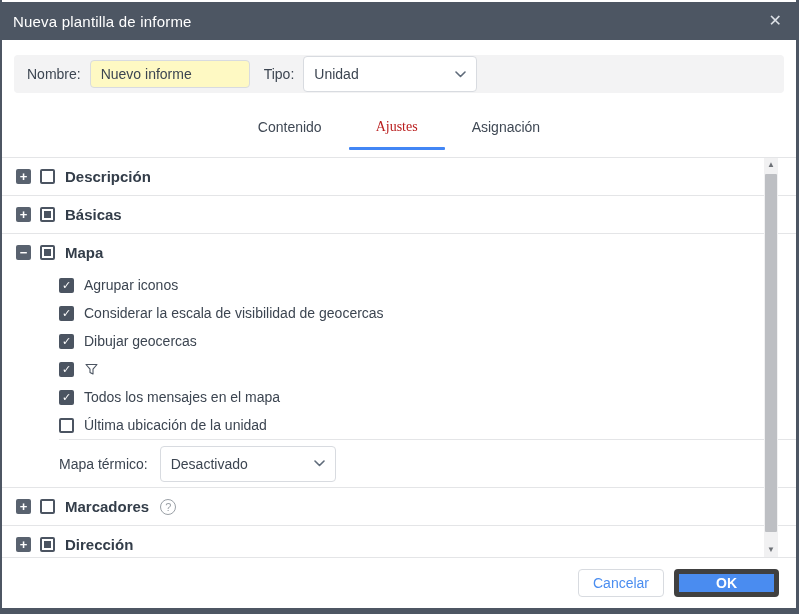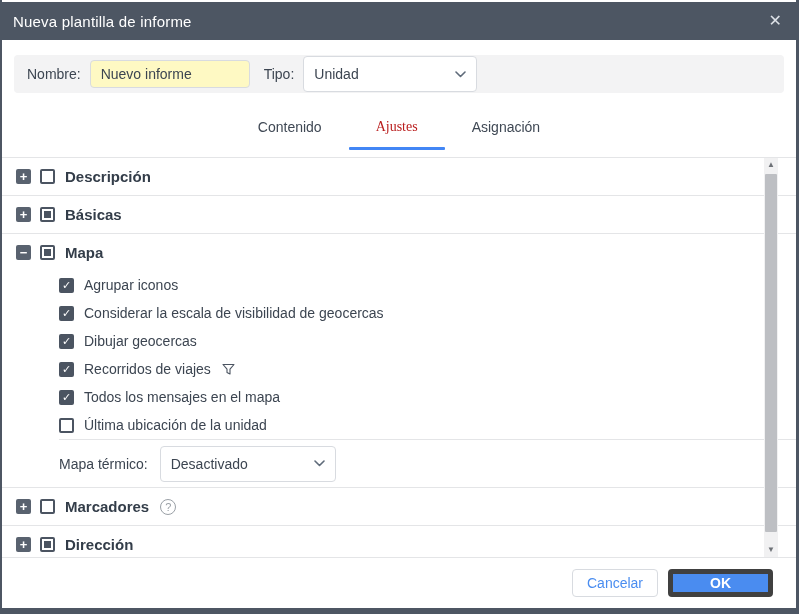--- a/index.html
+++ b/index.html
@@ -169,21 +169,21 @@
   .scroll-thumb {
     position: absolute; top: 16px; left: 1px;
     width: 12px; height: 358px;
     background: #bdbfc3; border-radius: 1px;
     cursor: pointer;
   }
   
   .footer {
     height: 50px;
     display: flex; align-items: center; justify-content: flex-end;
-    gap: 10px; padding-right: 23px;
+    gap: 10px; padding-right: 17px;
     background: #fff;
   }
   .btn {
     height: 28px; border-radius: 4px; font-size: 14px;
     font-family: "Liberation Sans", sans-serif;
     display: flex; align-items: center; justify-content: center;
     cursor: pointer;
   }
   .btn-cancel {
     width: 86px; background: #fff;
@@ -258,21 +258,20 @@
       <div class="child-row">
         <span class="cb checked">
             <span class="check-glyph">✓</span>
           </span>
         <span class="clabel">Dibujar geocercas</span>
       </div>
       <div class="child-row">
         <span class="cb checked">
             <span class="check-glyph">✓</span>
           </span>
-        <span class="clabel">Recorridos de viajes</span>
         <svg class="funnel-icon" width="13" height="13" viewBox="0 0 13 13">
           <path d="M1 1.5 H12 L8 6.2 V11 L5 9.4 V6.2 Z" fill="none" stroke="#4b5461" stroke-width="1.1" stroke-linejoin="round"></path>
         </svg>
       </div>
       <div class="child-row">
         <span class="cb checked">
             <span class="check-glyph">✓</span>
           </span>
         <span class="clabel">Todos los mensajes en el mapa</span>
       </div>

